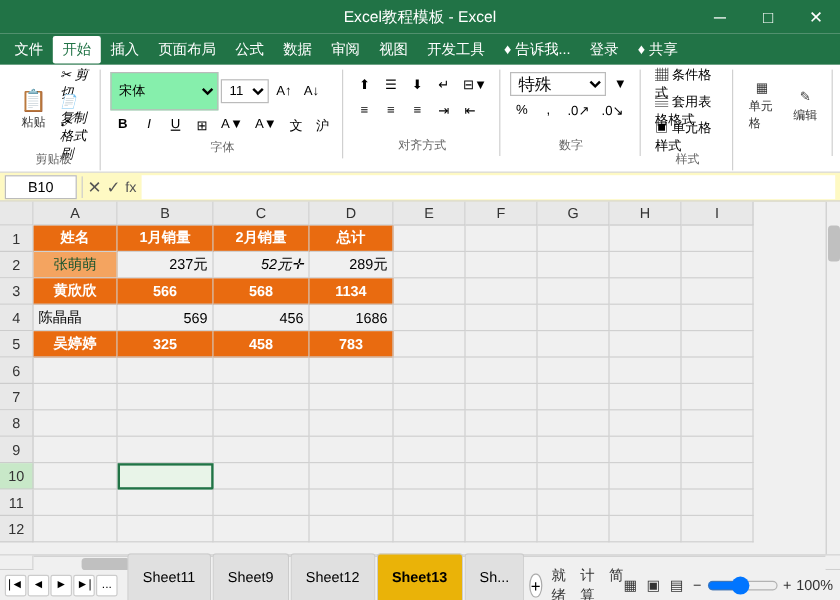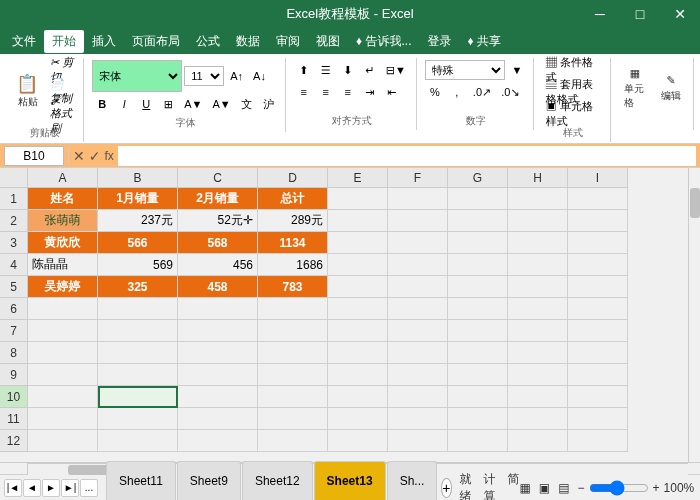--- a/index.html
+++ b/index.html
@@ -153,30 +153,30 @@
     }
 
     
     .number-controls {
       display: flex;
       flex-direction: column;
       gap: 2px;
     }
     .number-select {
       height: 20px;
-      font-size: 11px;
+      font-size: 14px;
       border: 1px solid #bbb;
       width: 80px;
       background: white;
       padding: 0 2px;
     }
 
     
     .formula-bar {
-      background: #fdba74;
+      background: #fef9c3;
       border-bottom: 1px solid #d0d0d0;
       height: 24px;
       display: flex;
       align-items: center;
       padding: 0 4px;
       gap: 4px;
     }
     .cell-ref {
       width: 60px;
       height: 20px;
@@ -414,20 +414,21 @@
 
 <div class="menu-bar">
   <div class="menu-item">文件</div>
   <div class="menu-item active">开始</div>
   <div class="menu-item">插入</div>
   <div class="menu-item">页面布局</div>
   <div class="menu-item">公式</div>
   <div class="menu-item">数据</div>
   <div class="menu-item">审阅</div>
   <div class="menu-item">视图</div>
+  <div class="menu-item">开发工具</div>
   <div class="menu-item">♦ 告诉我...</div>
   <div class="menu-item">登录</div>
   <div class="menu-item">♦ 共享</div>
 </div>
 
 <div class="ribbon">
   <div class="ribbon-row">
 
     <div class="ribbon-group">
       <div class="ribbon-buttons">
@@ -571,21 +572,21 @@
         <div class="grid-cell col-f"></div>
         <div class="grid-cell col-g"></div>
         <div class="grid-cell col-h"></div>
         <div class="grid-cell col-i"></div>
       </div>
 
       <div class="grid-row">
         <div class="row-header">2</div>
         <div class="grid-cell col-a cell-orange-light">张萌萌</div>
         <div class="grid-cell col-b cell-right">237元</div>
-        <div class="grid-cell col-c cell-right" style="cursor:text;">52元✛</div>
+        <div class="grid-cell col-c cell-right" style="cursor:text;font-style:italic;">52元✛</div>
         <div class="grid-cell col-d cell-right">289元</div>
         <div class="grid-cell col-e"></div>
         <div class="grid-cell col-f"></div>
         <div class="grid-cell col-g"></div>
         <div class="grid-cell col-h"></div>
         <div class="grid-cell col-i"></div>
       </div>
 
       <div class="grid-row">
         <div class="row-header">3</div>

